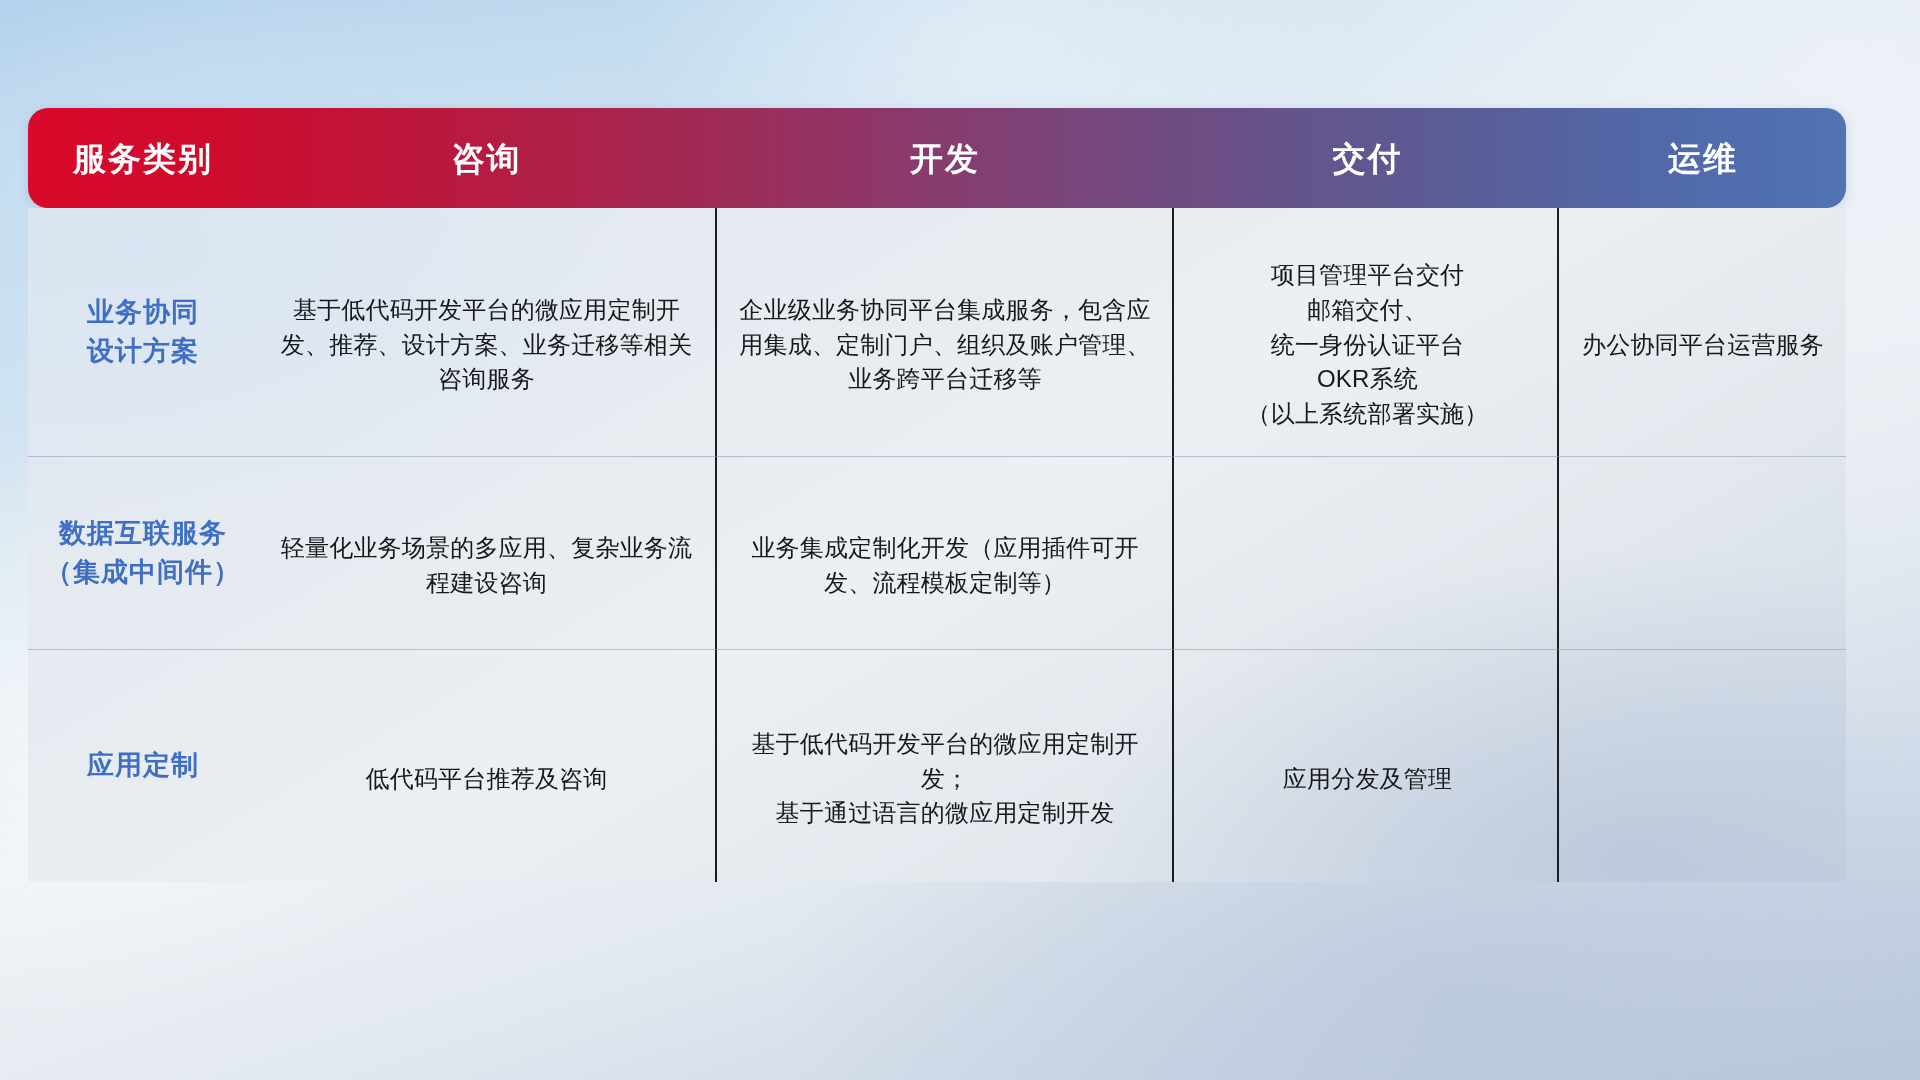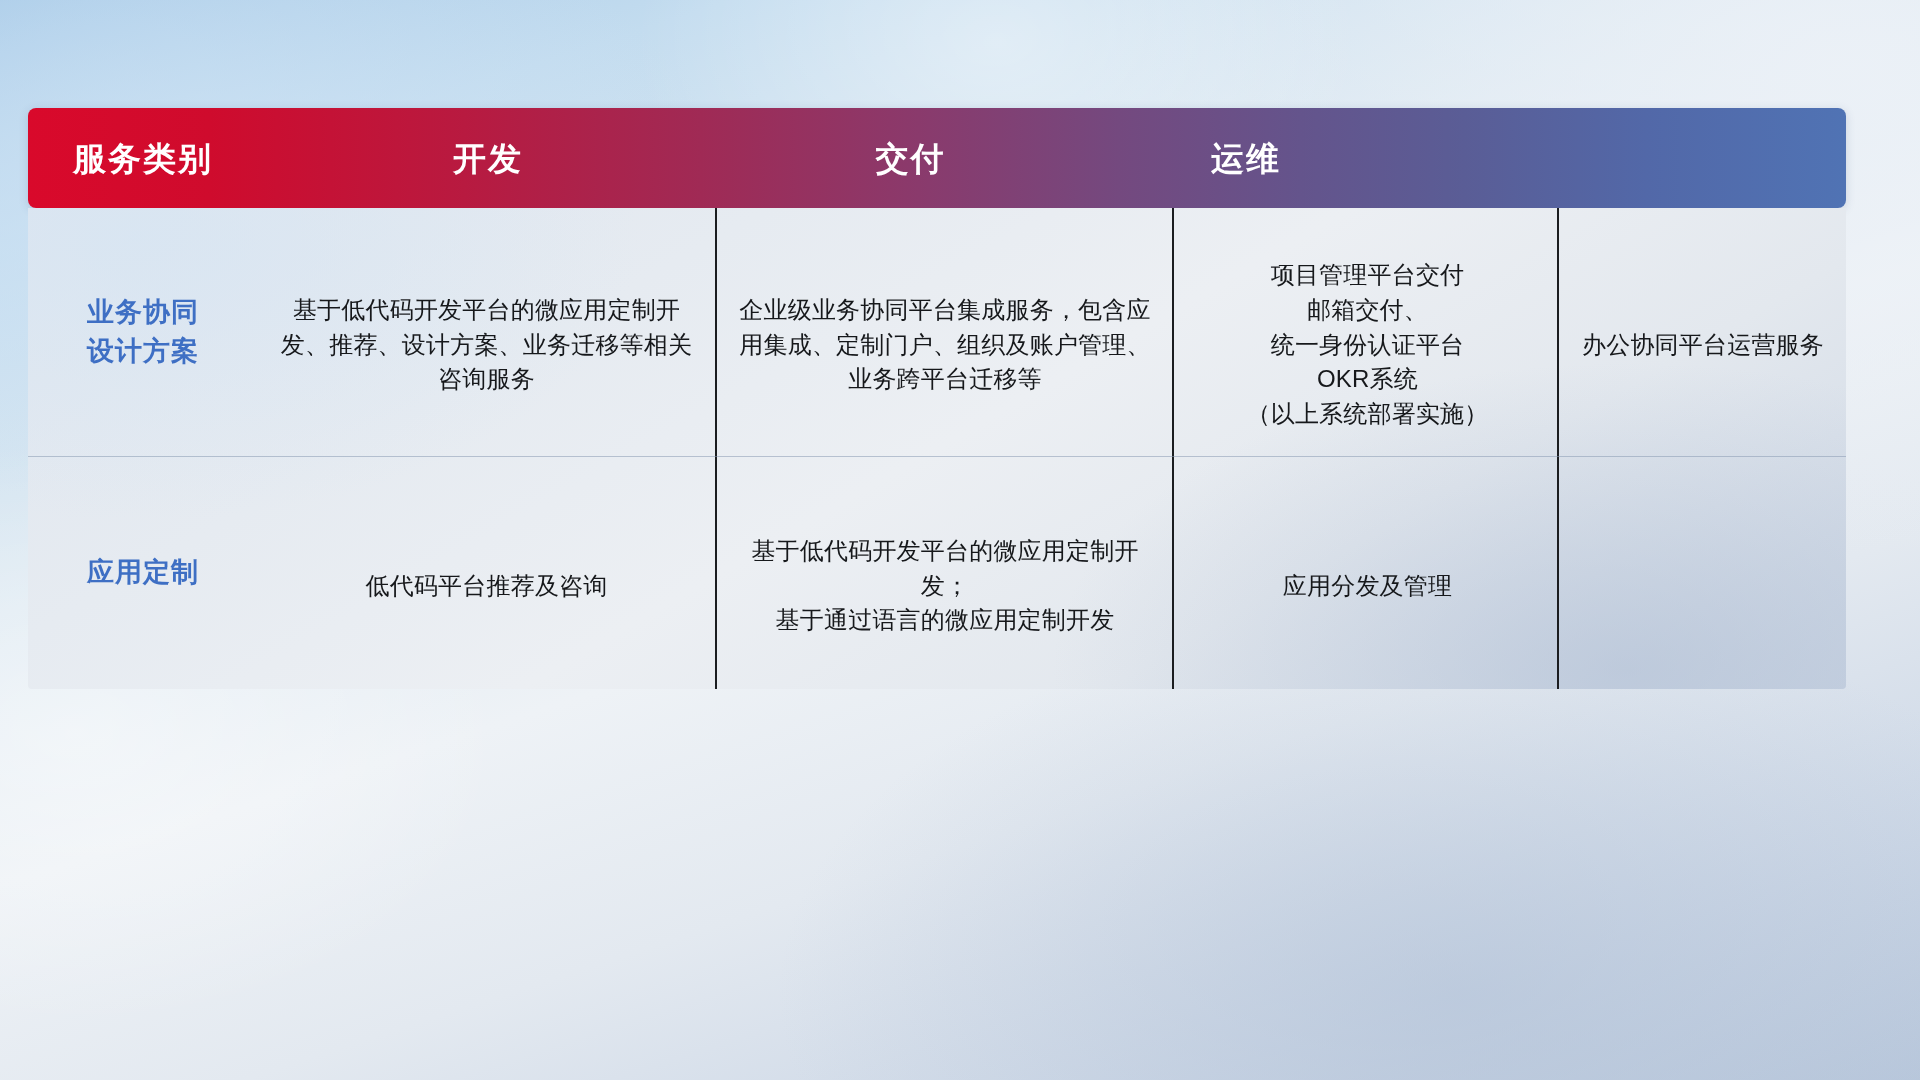--- a/index.html
+++ b/index.html
@@ -40,21 +40,21 @@
     left: 28px;
     top: 108px;
     width: 1818px;
     height: 672px;
   }
 
   
   .thead {
     position: relative;
     height: 100px;
-    border-radius: 8px;
+    border-radius: 20px;
     background: linear-gradient(90deg,
         #d9092b 0%,
         #cf0b2d 10%,
         #b81a40 24%,
         #a02a55 37%,
         #8a3a6c 49%,
         #74497f 60%,
         #64548c 70%,
         #5a5d96 79%,
         #5268a8 89%,
@@ -137,20 +137,21 @@
 </style>
 </head>
 <body>
 
 <div id="page-bg"></div>
 
 <div id="table-wrap">
 
   <div class="thead">
     <div class="th c1">服务类别</div>
+    <div class="th c2">咨询</div>
     <div class="th c3">开发</div>
     <div class="th c4">交付</div>
     <div class="th c5">运维</div>
   </div>
 
   <div class="tbody">
 
     <div class="vline" style="left:687px;"></div>
     <div class="vline" style="left:1144px;"></div>
     <div class="vline" style="left:1529px;"></div>
@@ -161,20 +162,28 @@
       <div class="td td-txt c2">基于低代码开发平台的微应用定制开发、推荐、设计方案、业务迁移等相关咨询服务</div>
       <div class="td td-txt c3">企业级业务协同平台集成服务，包含应用集成、定制门户、组织及账户管理、业务跨平台迁移等</div>
       <div class="td td-txt c4" style="white-space: pre-line;">项目管理平台交付
 邮箱交付、
 统一身份认证平台
 OKR系统
 （以上系统部署实施）</div>
       <div class="td td-txt c5">办公协同平台运营服务</div>
     </div>
 
+    <div class="trow r2">
+      <div class="td td-cat c1" style="white-space: pre-line;">数据互联服务
+（集成中间件）</div>
+      <div class="td td-txt c2">轻量化业务场景的多应用、复杂业务流程建设咨询</div>
+      <div class="td td-txt c3">业务集成定制化开发（应用插件可开发、流程模板定制等）</div>
+      <div class="td td-txt c4"></div>
+      <div class="td td-txt c5"></div>
+    </div>
 
     <div class="trow r3">
       <div class="td td-cat c1">应用定制</div>
       <div class="td td-txt c2">低代码平台推荐及咨询</div>
       <div class="td td-txt c3" style="white-space: pre-line;">基于低代码开发平台的微应用定制开发；
 基于通过语言的微应用定制开发</div>
       <div class="td td-txt c4">应用分发及管理</div>
       <div class="td td-txt c5"></div>
     </div>
 

